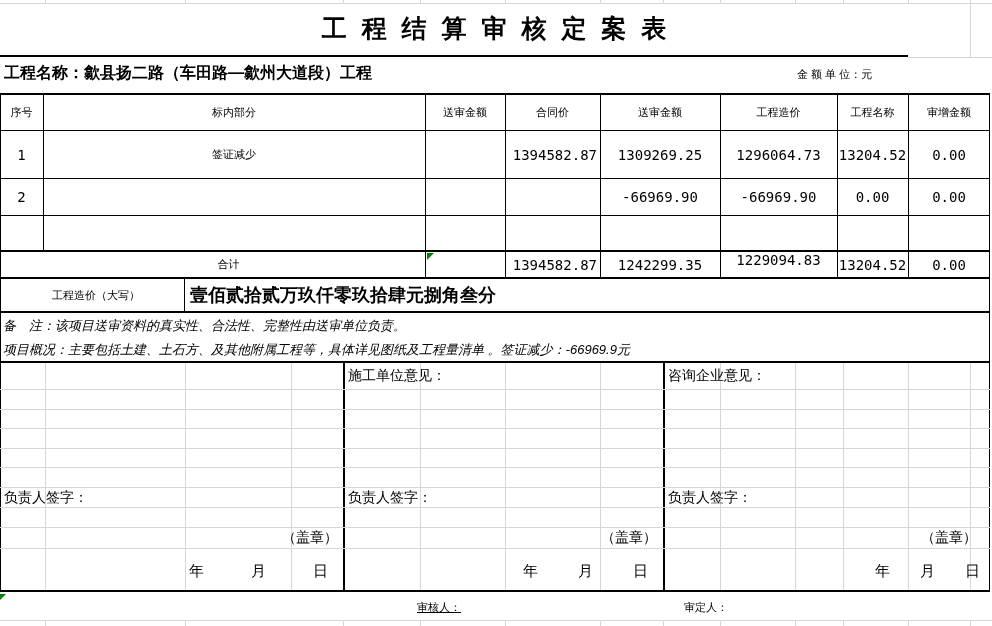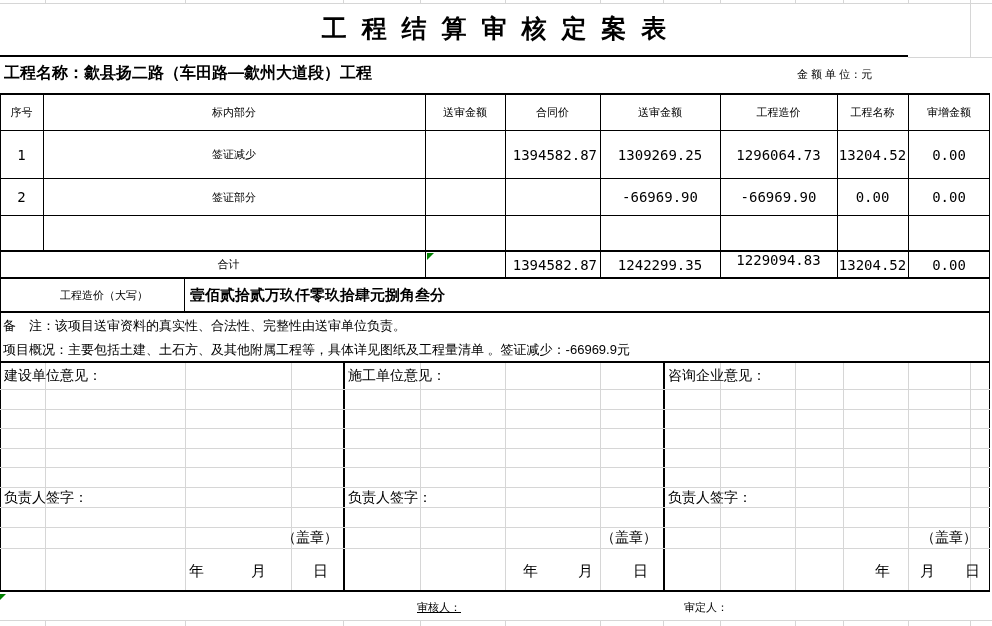--- a/index.html
+++ b/index.html
@@ -9,21 +9,21 @@
   .bl{position:absolute;background:#000;}
   
   .gl{position:absolute;background:#d6d6d6;}
   
   .cell{position:absolute;box-sizing:border-box;display:flex;align-items:center;
         justify-content:center;font-size:11px;white-space:nowrap;overflow:hidden;}
   .left{justify-content:flex-start;}
   .right{justify-content:flex-end;}
   .bold{font-weight:bold;}
   .num{font-family:"DejaVu Sans Mono",monospace;font-size:14px;}
-  .small{font-size:13px;}
+  .small{font-size:13px;font-style:italic;}
   .lbl{font-size:14px;}
   .title{position:absolute;left:0;top:12px;width:992px;text-align:center;
          font-size:25px;font-weight:bold;letter-spacing:4px;}
   .seal{position:absolute;box-sizing:border-box;text-align:right;font-size:14px;}
   .daterow{position:absolute;box-sizing:border-box;display:flex;align-items:center;
            justify-content:flex-end;font-size:15px;}
   .tri{position:absolute;width:0;height:0;border-top:7px solid #008000;
        border-right:7px solid transparent;}
   .tri-sm{border-top-width:6px;border-right-width:6px;}
 </style>
@@ -88,40 +88,39 @@
   <div class="cell num" style="left:0;top:131px;width:43px;height:47px;">1</div>
   <div class="cell" style="left:43px;top:131px;width:382px;height:47px;">签证减少</div>
   <div class="cell" style="left:425px;top:131px;width:80px;height:47px;"></div>
   <div class="cell num right" style="left:505px;top:131px;width:95px;height:47px;padding-right:3px;">1394582.87</div>
   <div class="cell num" style="left:600px;top:131px;width:120px;height:47px;">1309269.25</div>
   <div class="cell num" style="left:720px;top:131px;width:117px;height:47px;">1296064.73</div>
   <div class="cell num" style="left:837px;top:131px;width:71px;height:47px;">13204.52</div>
   <div class="cell num" style="left:908px;top:131px;width:82px;height:47px;">0.00</div>
 
   <div class="cell num" style="left:0;top:179px;width:43px;height:36px;">2</div>
-  <div class="cell" style="left:43px;top:179px;width:382px;height:36px;">签证部分</div>
   <div class="cell" style="left:425px;top:179px;width:80px;height:36px;"></div>
   <div class="cell" style="left:505px;top:179px;width:95px;height:36px;"></div>
   <div class="cell num" style="left:600px;top:179px;width:120px;height:36px;">-66969.90</div>
   <div class="cell num" style="left:720px;top:179px;width:117px;height:36px;">-66969.90</div>
   <div class="cell num" style="left:837px;top:179px;width:71px;height:36px;">0.00</div>
   <div class="cell num" style="left:908px;top:179px;width:82px;height:36px;">0.00</div>
 
   <div class="cell" style="left:0;top:216px;width:990px;height:34px;"></div>
 
   <div class="cell" style="left:16px;top:252px;width:425px;height:25px;">合计</div>
   <div class="tri" style="left:427px;top:253px;"></div>
   <div class="cell num right" style="left:505px;top:252px;width:95px;height:25px;padding-right:3px;">1394582.87</div>
   <div class="cell num" style="left:600px;top:252px;width:120px;height:25px;">1242299.35</div>
   <div class="cell num" style="left:720px;top:252px;width:117px;height:16px;">1229094.83</div>
   <div class="cell num" style="left:837px;top:252px;width:71px;height:25px;">13204.52</div>
   <div class="cell num" style="left:908px;top:252px;width:82px;height:25px;">0.00</div>
 
-  <div class="cell" style="left:12px;top:279px;width:184px;height:32px;">工程造价（大写）</div>
-  <div class="cell left bold" style="left:190px;top:279px;width:795px;height:32px;font-size:15px;">壹佰贰拾贰万玖仟零玖拾肆元捌角叁分</div>
+  <div class="cell" style="left:4px;top:279px;width:184px;height:32px;">工程造价（大写）</div>
+  <div class="cell left bold" style="left:190px;top:279px;width:795px;height:32px;font-size:18px;">壹佰贰拾贰万玖仟零玖拾肆元捌角叁分</div>
 
   <div class="cell left small" style="left:3px;top:315px;width:984px;height:21px;">备　注：该项目送审资料的真实性、合法性、完整性由送审单位负责。</div>
   <div class="cell left small" style="left:3px;top:339px;width:984px;height:21px;">项目概况：主要包括土建、土石方、及其他附属工程等，具体详见图纸及工程量清单 。签证减少：-66969.9元</div>
 
   <div class="gl" style="left:0;top:389px;width:990px;height:1px;"></div>
   <div class="gl" style="left:0;top:409px;width:990px;height:1px;"></div>
   <div class="gl" style="left:0;top:428px;width:990px;height:1px;"></div>
   <div class="gl" style="left:0;top:448px;width:990px;height:1px;"></div>
   <div class="gl" style="left:0;top:467px;width:990px;height:1px;"></div>
   <div class="gl" style="left:0;top:487px;width:990px;height:1px;"></div>
@@ -133,21 +132,20 @@
   <div class="gl" style="left:291px;top:363px;width:1px;height:227px;"></div>
   <div class="gl" style="left:420px;top:363px;width:1px;height:227px;"></div>
   <div class="gl" style="left:505px;top:363px;width:1px;height:227px;"></div>
   <div class="gl" style="left:600px;top:363px;width:1px;height:227px;"></div>
   <div class="gl" style="left:720px;top:363px;width:1px;height:227px;"></div>
   <div class="gl" style="left:795px;top:363px;width:1px;height:227px;"></div>
   <div class="gl" style="left:843px;top:363px;width:1px;height:227px;"></div>
   <div class="gl" style="left:908px;top:363px;width:1px;height:227px;"></div>
   <div class="gl" style="left:970px;top:363px;width:1px;height:227px;"></div>
 
-  <div class="cell left lbl" style="left:4px;top:366px;width:200px;height:20px;">建设单位意见：</div>
   <div class="cell left lbl" style="left:348px;top:366px;width:200px;height:20px;">施工单位意见：</div>
   <div class="cell left lbl" style="left:668px;top:366px;width:200px;height:20px;">咨询企业意见：</div>
 
   <div class="cell" style="left:1px;top:389px;width:342px;height:95px;"></div>
   <div class="cell" style="left:345px;top:389px;width:318px;height:95px;"></div>
   <div class="cell" style="left:665px;top:389px;width:324px;height:95px;"></div>
 
   <div class="cell left lbl" style="left:4px;top:488px;width:200px;height:20px;">负责人签字：</div>
   <div class="cell left lbl" style="left:348px;top:488px;width:200px;height:20px;">负责人签字：</div>
   <div class="cell left lbl" style="left:668px;top:488px;width:200px;height:20px;">负责人签字：</div>

